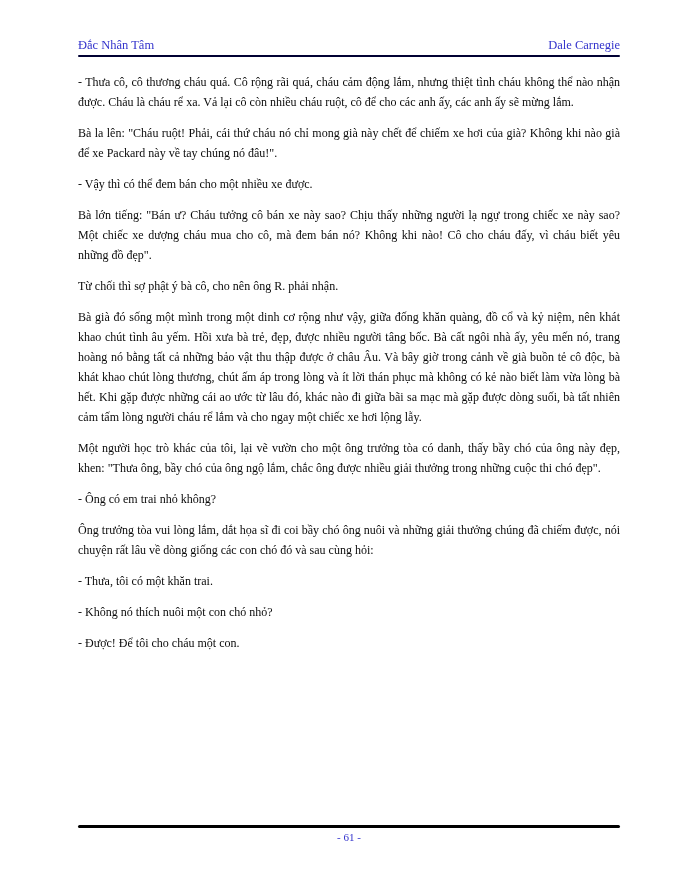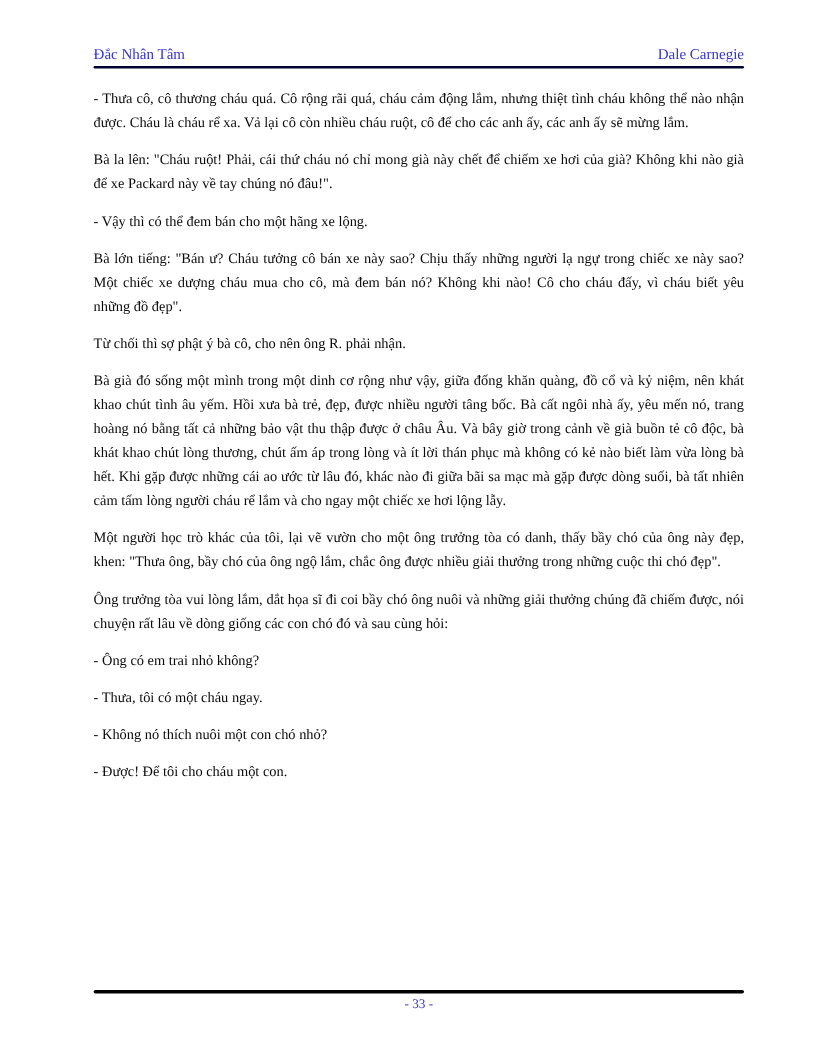--- a/index.html
+++ b/index.html
@@ -68,29 +68,29 @@
   <div class="running-header">
     <span>Đắc Nhân Tâm</span>
     <span>Dale Carnegie</span>
   </div>
 
   <div class="header-rule"></div>
 
   <div class="body-text">
       <p>- Thưa cô, cô thương cháu quá. Cô rộng rãi quá, cháu cảm động lắm, nhưng thiệt tình cháu không thể nào nhận được. Cháu là cháu rể xa. Vả lại cô còn nhiều cháu ruột, cô để cho các anh ấy, các anh ấy sẽ mừng lắm.</p>
       <p>Bà la lên: "Cháu ruột! Phải, cái thứ cháu nó chỉ mong già này chết để chiếm xe hơi của già? Không khi nào già để xe Packard này về tay chúng nó đâu!".</p>
-      <p>- Vậy thì có thể đem bán cho một hãng xe lộng.</p>
+      <p>- Vậy thì có thể đem bán cho một nhiều xe được.</p>
       <p>Bà lớn tiếng: "Bán ư? Cháu tưởng cô bán xe này sao? Chịu thấy những người lạ ngự trong chiếc xe này sao? Một chiếc xe dượng cháu mua cho cô, mà đem bán nó? Không khi nào! Cô cho cháu đấy, vì cháu biết yêu những đồ đẹp".</p>
       <p>Từ chối thì sợ phật ý bà cô, cho nên ông R. phải nhận.</p>
       <p>Bà già đó sống một mình trong một dinh cơ rộng như vậy, giữa đống khăn quàng, đồ cổ và kỷ niệm, nên khát khao chút tình âu yếm. Hồi xưa bà trẻ, đẹp, được nhiều người tâng bốc. Bà cất ngôi nhà ấy, yêu mến nó, trang hoàng nó bằng tất cả những bảo vật thu thập được ở châu Âu. Và bây giờ trong cảnh về già buồn tẻ cô độc, bà khát khao chút lòng thương, chút ấm áp trong lòng và ít lời thán phục mà không có kẻ nào biết làm vừa lòng bà hết. Khi gặp được những cái ao ước từ lâu đó, khác nào đi giữa bãi sa mạc mà gặp được dòng suối, bà tất nhiên cảm tấm lòng người cháu rể lắm và cho ngay một chiếc xe hơi lộng lẫy.</p>
       <p>Một người học trò khác của tôi, lại vẽ vườn cho một ông trưởng tòa có danh, thấy bầy chó của ông này đẹp, khen: "Thưa ông, bầy chó của ông ngộ lắm, chắc ông được nhiều giải thưởng trong những cuộc thi chó đẹp".</p>
+      <p>- Ông có em trai nhỏ không?</p>
       <p>Ông trưởng tòa vui lòng lắm, dắt họa sĩ đi coi bầy chó ông nuôi và những giải thưởng chúng đã chiếm được, nói chuyện rất lâu về dòng giống các con chó đó và sau cùng hỏi:</p>
-      <p>- Ông có em trai nhỏ không?</p>
-      <p>- Thưa, tôi có một cháu ngay.</p>
+      <p>- Thưa, tôi có một khăn trai.</p>
       <p>- Không nó thích nuôi một con chó nhỏ?</p>
       <p>- Được! Để tôi cho cháu một con.</p>
     </div>
 
   <div class="footer-rule"></div>
 
-  <div class="footer-pagenum">- 33 -</div>
+  <div class="footer-pagenum">- 61 -</div>
 
 </div>
 
 </body></html>

